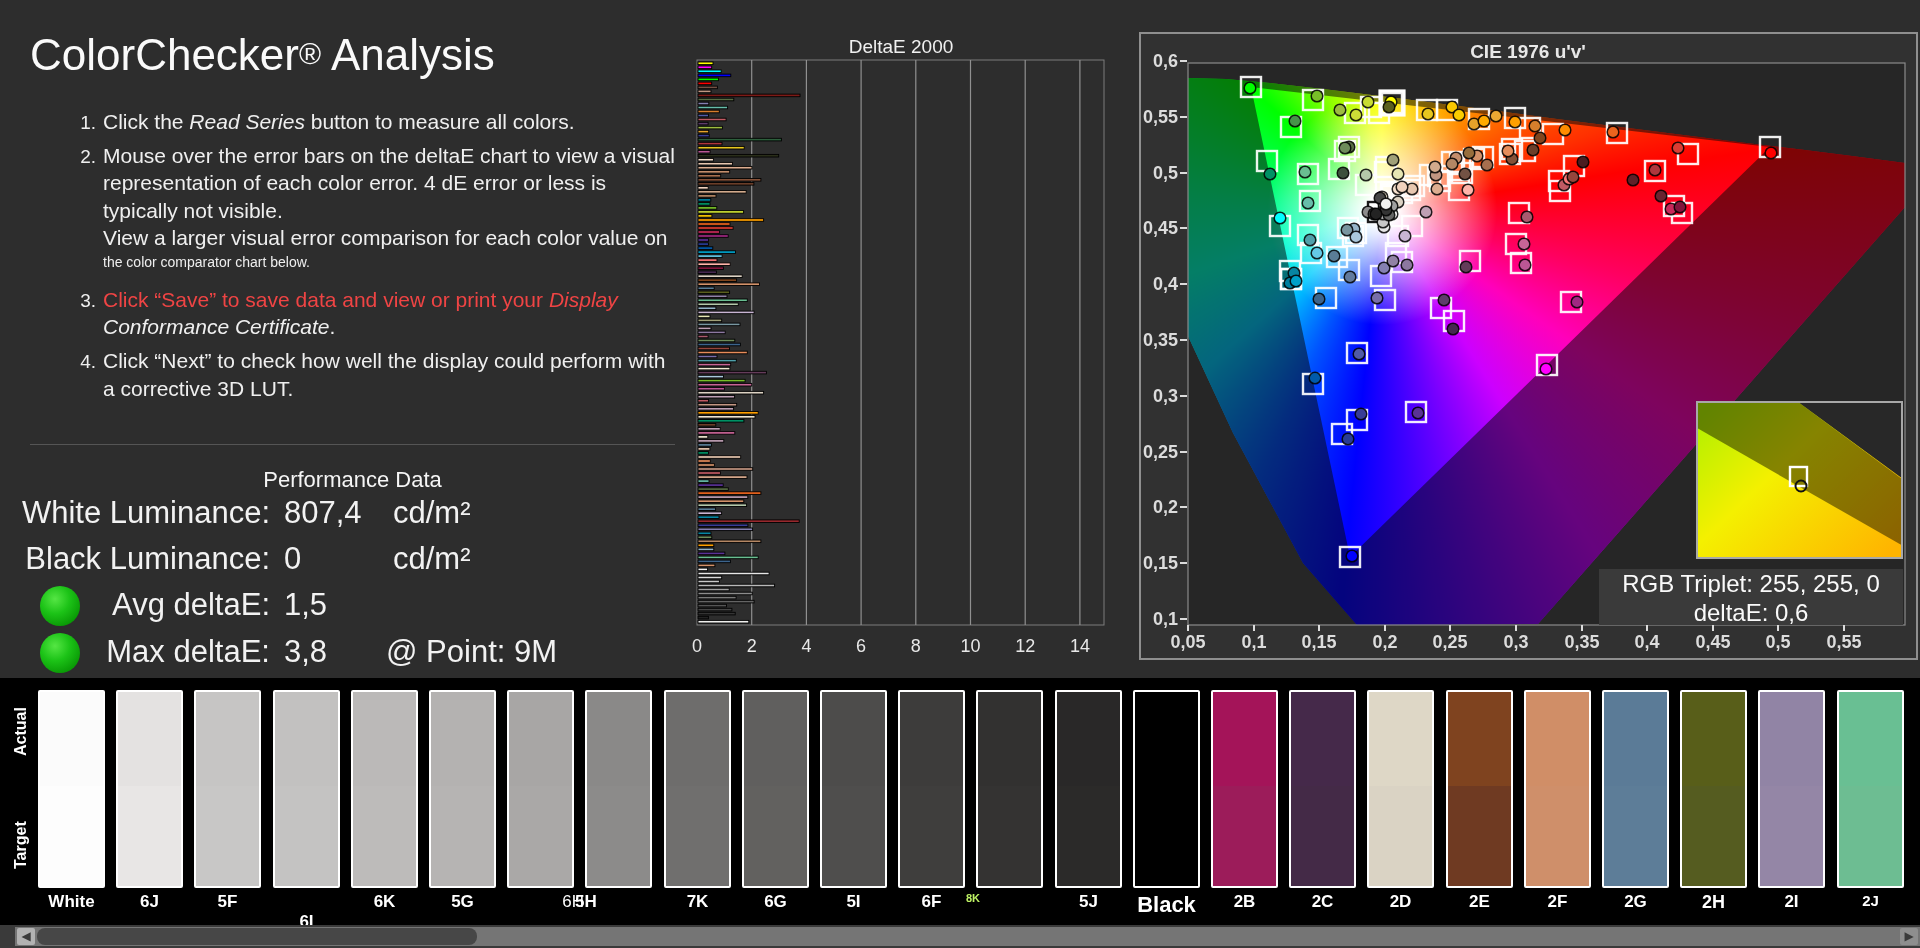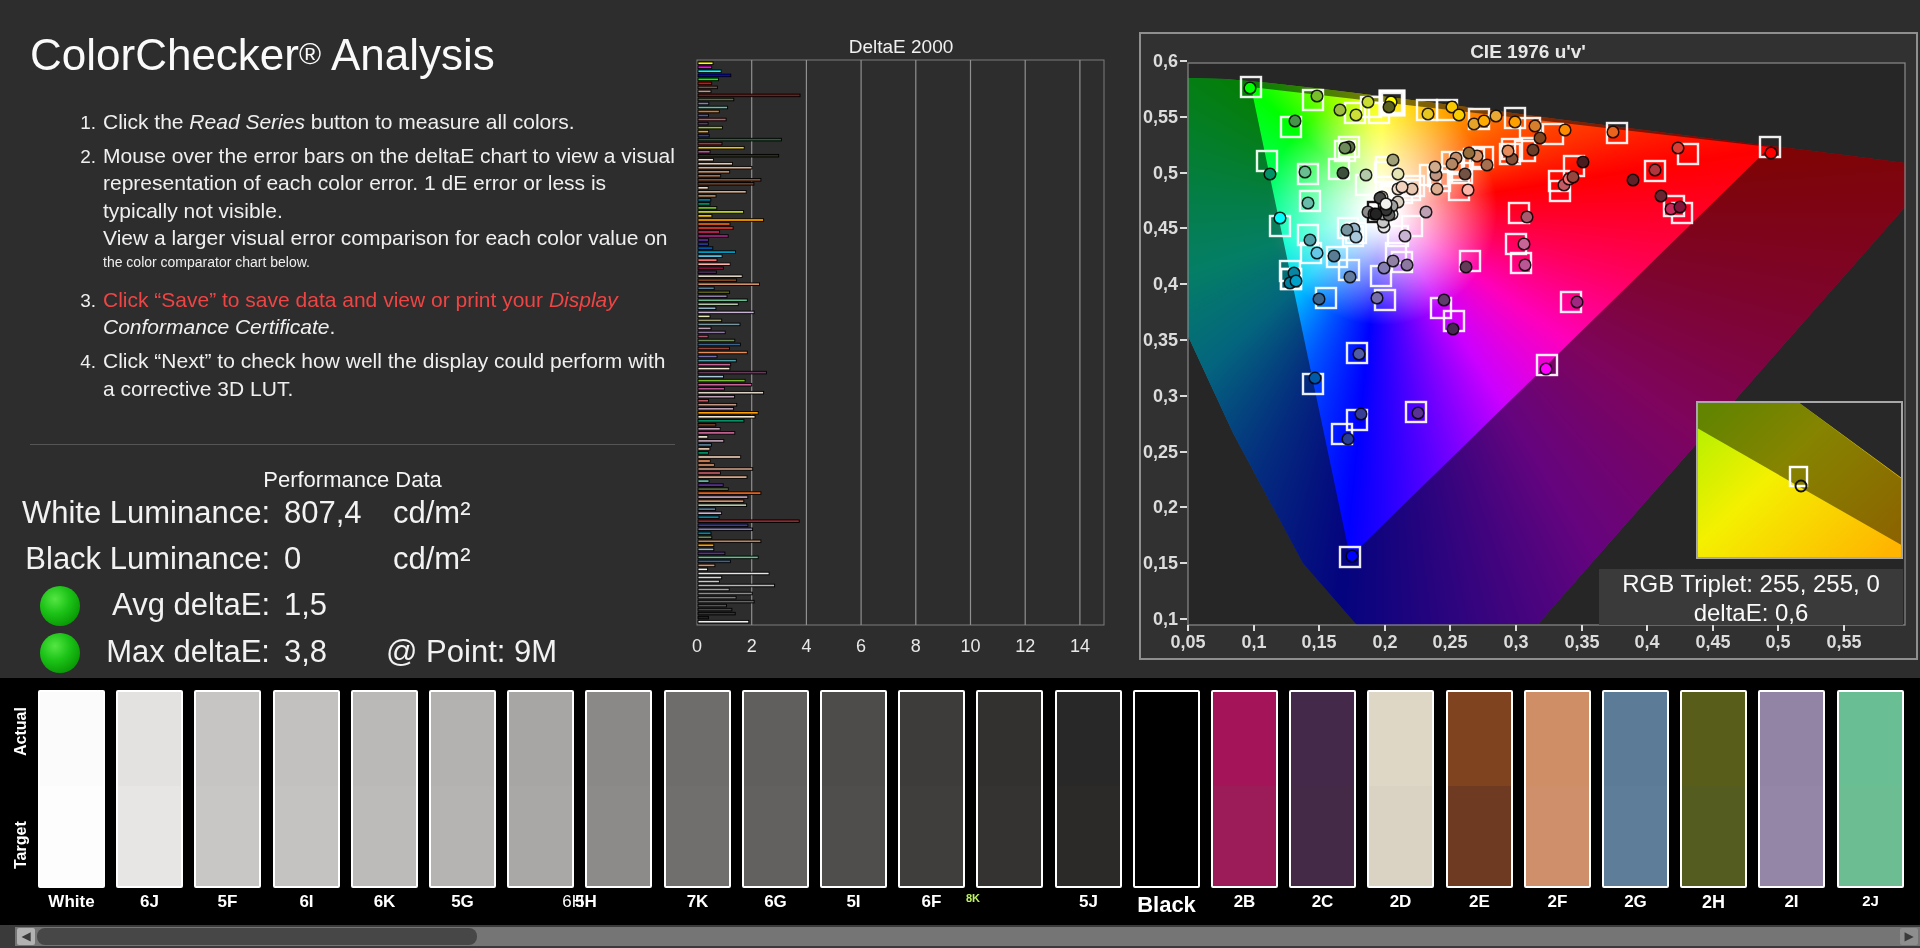--- a/index.html
+++ b/index.html
@@ -4,21 +4,21 @@
 *{box-sizing:border-box;}
 body{font-family:"Liberation Sans",sans-serif;color:#f2f2f2;position:relative;}
 .abs{position:absolute;}
 </style></head><body>
 
 <div class="abs" style="left:30px;top:30px;font-size:44px;color:#fafafa;">ColorChecker<span style="font-size:30px;vertical-align:6px;">®</span> Analysis</div>
 <div class="abs" style="left:62px;top:112px;width:34px;font-size:19px;text-align:right;color:#efefef;">1.</div>
 <div class="abs" style="left:103px;top:110px;font-size:21px;white-space:nowrap;color:#efefef;">Click the <i>Read Series</i> button to measure all colors.</div>
 <div class="abs" style="left:62px;top:145.5px;width:34px;font-size:19px;text-align:right;color:#efefef;">2.</div>
 <div class="abs" style="left:103px;top:143.5px;font-size:21px;white-space:nowrap;color:#efefef;">Mouse over the error bars on the deltaE chart to view a visual</div>
-<div class="abs" style="left:103px;top:171px;font-size:21px;white-space:nowrap;color:#efefef;">representation of each color error. 1 dE error or less is</div>
+<div class="abs" style="left:103px;top:171px;font-size:21px;white-space:nowrap;color:#efefef;">representation of each color error. 4 dE error or less is</div>
 <div class="abs" style="left:103px;top:198.5px;font-size:21px;white-space:nowrap;color:#efefef;">typically not visible.</div>
 <div class="abs" style="left:103px;top:226px;font-size:21px;white-space:nowrap;color:#efefef;">View a larger visual error comparison for each color value on</div>
 <div class="abs" style="left:103px;top:253.5px;font-size:14px;white-space:nowrap;color:#efefef;">the color comparator chart below.</div>
 <div class="abs" style="left:62px;top:289.5px;width:34px;font-size:19px;text-align:right;color:#efefef;">3.</div>
 <div class="abs" style="left:103px;top:287.5px;font-size:21px;white-space:nowrap;color:#ef4444;">Click “Save” to save data and view or print your <i>Display</i></div>
 <div class="abs" style="left:103px;top:315px;font-size:21px;white-space:nowrap;color:#efefef;"><i>Conformance Certificate</i>.</div>
 <div class="abs" style="left:62px;top:351px;width:34px;font-size:19px;text-align:right;color:#efefef;">4.</div>
 <div class="abs" style="left:103px;top:349px;font-size:21px;white-space:nowrap;color:#efefef;">Click “Next” to check how well the display could perform with</div>
 <div class="abs" style="left:103px;top:376.5px;font-size:21px;white-space:nowrap;color:#efefef;">a corrective 3D LUT.</div>
 <div class="abs" style="left:30px;top:444px;width:645px;height:1px;background:#555;"></div>
@@ -484,21 +484,21 @@
 <div class="abs" style="left:106px;top:892px;width:87px;text-align:center;font-size:17px;font-weight:bold;color:#fff;">6J</div>
 <div class="abs" style="left:194px;top:690px;width:67px;height:198px;border:2px solid #fff;border-radius:2px;">
 <div style="width:100%;height:94px;background:#c6c5c4;"></div>
 <div style="width:100%;height:100px;background:#c8c7c6;"></div>
   </div>
 <div class="abs" style="left:184px;top:892px;width:87px;text-align:center;font-size:17px;font-weight:bold;color:#fff;">5F</div>
 <div class="abs" style="left:273px;top:690px;width:67px;height:198px;border:2px solid #fff;border-radius:2px;">
 <div style="width:100%;height:94px;background:#c2c1c0;"></div>
 <div style="width:100%;height:100px;background:#c4c3c2;"></div>
   </div>
-<div class="abs" style="left:263px;top:892px;width:87px;text-align:center;font-size:17px;font-weight:bold;color:#fff;">6I</div>
+<div class="abs" style="left:263px;top:912px;width:87px;text-align:center;font-size:17px;font-weight:bold;color:#fff;">6I</div>
 <div class="abs" style="left:351px;top:690px;width:67px;height:198px;border:2px solid #fff;border-radius:2px;">
 <div style="width:100%;height:94px;background:#bbb9b8;"></div>
 <div style="width:100%;height:100px;background:#bdbbba;"></div>
   </div>
 <div class="abs" style="left:341px;top:892px;width:87px;text-align:center;font-size:17px;font-weight:bold;color:#fff;">6K</div>
 <div class="abs" style="left:429px;top:690px;width:67px;height:198px;border:2px solid #fff;border-radius:2px;">
 <div style="width:100%;height:94px;background:#b4b2b1;"></div>
 <div style="width:100%;height:100px;background:#b6b4b3;"></div>
   </div>
 <div class="abs" style="left:419px;top:892px;width:87px;text-align:center;font-size:17px;font-weight:bold;color:#fff;">5G</div>

